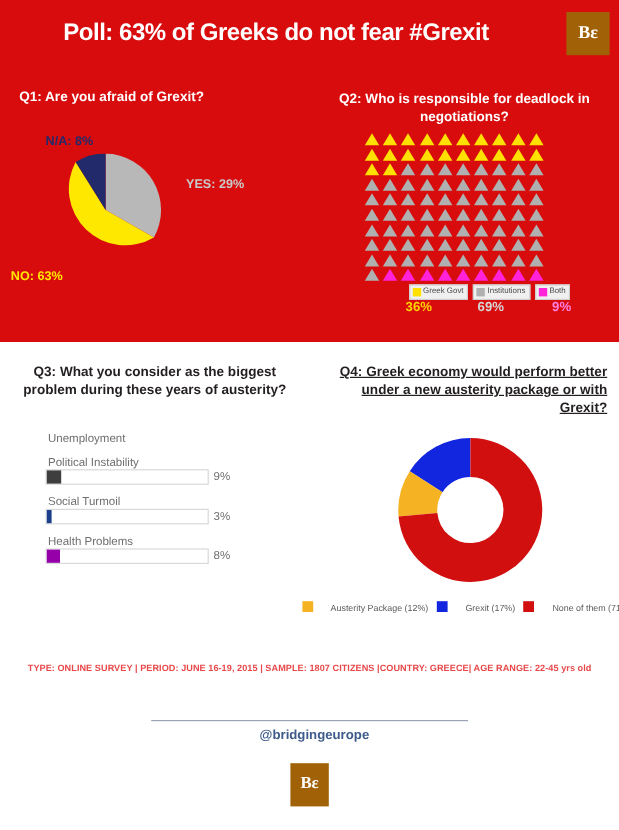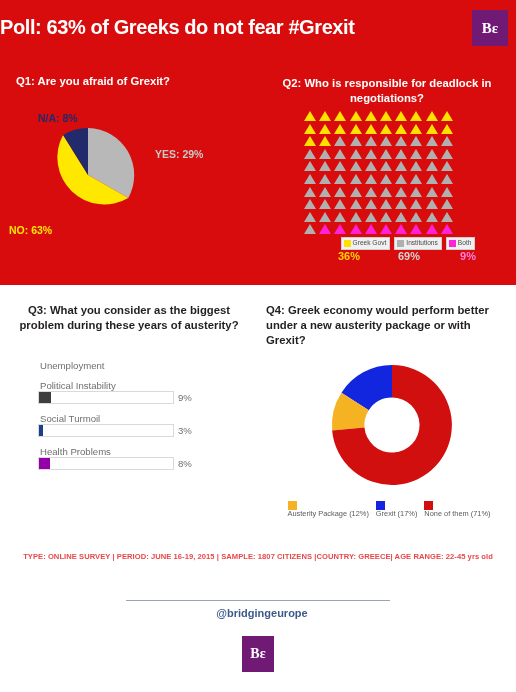--- a/index.html
+++ b/index.html
@@ -3,27 +3,27 @@
 <meta charset="utf-8">
 <style>
   html,body{margin:0;padding:0;background:#fff;}
   body{width:516px;height:692px;font-family:"Liberation Sans",sans-serif;overflow:hidden;position:relative;}
 
   .page{position:relative;width:516px;height:692px;background:#ffffff;}
 
   
   .red-panel{position:absolute;left:0;top:0;width:516px;height:285px;background:#d80c0c;}
 
-  .logo-sq{background:#701a75;display:flex;align-items:center;justify-content:center;}
+  .logo-sq{background:#a16207;display:flex;align-items:center;justify-content:center;}
   .logo-sq span{color:#ffffff;font-family:"Liberation Serif",serif;font-weight:bold;line-height:1;}
 
   #logo-top{position:absolute;right:8px;top:10px;width:36px;height:36px;}
   #logo-top span{font-size:15px;}
 
-  .main-title{position:absolute;left:0;top:16px;width:460px;text-align:left;
+  .main-title{position:absolute;left:0;top:16px;width:460px;text-align:center;
     color:#ffffff;font-size:20px;font-weight:bold;letter-spacing:-0.4px;}
 
   .q-head{color:#ffffff;font-weight:bold;font-size:11.3px;line-height:1.32;}
   #q1-title{position:absolute;left:16px;top:74px;width:240px;text-align:left;}
   #q2-title{position:absolute;left:272px;top:76px;width:230px;text-align:center;}
 
   
   #q1-pie-wrap{position:absolute;left:41px;top:128px;width:94px;height:94px;}
   #q1-pie-wrap svg{display:block;}
   .pie-lbl{position:absolute;font-weight:bold;font-size:10.5px;white-space:nowrap;}
@@ -48,35 +48,35 @@
 
   #q2-pcts{position:absolute;left:320px;top:250px;width:176px;display:flex;}
   #q2-pcts div{font-weight:bold;font-size:11px;text-align:center;}
   .p-govt{color:#ffd400;flex:0 0 58px;}
   .p-inst{color:#d6d6d6;flex:0 0 62px;}
   .p-both{color:#ff7fe4;flex:0 0 56px;}
 
   
   .q-head-dark{color:#231f20;font-weight:bold;font-size:11.3px;line-height:1.34;}
   #q3-title{position:absolute;left:12px;top:303px;width:234px;text-align:center;}
-  #q4-title{position:absolute;left:266px;top:303px;width:240px;text-align:left;}
+  #q4-title{position:absolute;left:266px;top:303px;width:240px;text-align:right;text-decoration:underline;}
 
   
   #q3-bars{position:absolute;left:38px;top:360px;width:176px;}
   .bar-row{margin-bottom:9px;position:relative;}
   .bar-cap{font-size:9.6px;color:#6f6f6f;line-height:11px;margin-left:2px;}
   .bar-line{display:flex;align-items:center;}
   .bar-track{width:136px;height:13px;background:#ffffff;border:1px solid #d9d9d9;position:relative;box-sizing:border-box;}
   .bar-fill{position:absolute;left:0;top:0;height:100%;}
   .bar-val{font-size:9.6px;color:#6f6f6f;margin-left:4px;line-height:11px;}
 
   
   #q4-donut{position:absolute;left:330px;top:363px;width:124px;height:124px;}
   #q4-legend{position:absolute;left:262px;top:501px;width:254px;display:flex;justify-content:center;gap:7px;}
-  #q4-legend .li{display:flex;align-items:flex-start;gap:0;flex-direction:column;}
+  #q4-legend .li{display:flex;align-items:flex-end;gap:15px;}
   #q4-legend .sw{width:9px;height:9px;display:inline-block;}
   #q4-legend .tx{font-size:7.4px;color:#5b5b5b;white-space:nowrap;line-height:1;}
 
   
   #meta-line{position:absolute;left:0;top:552px;width:516px;text-align:center;
     color:#e8484a;font-weight:bold;font-size:7.6px;letter-spacing:0.05px;white-space:nowrap;}
   #divider{position:absolute;left:126px;top:600px;width:264px;height:0;border-top:1px solid #9aa4b5;}
   #handle{position:absolute;left:4px;top:607px;width:516px;text-align:center;
     color:#3d5a8a;font-size:11px;font-weight:bold;}
   #logo-bottom{position:absolute;left:242px;top:636px;width:32px;height:36px;}

